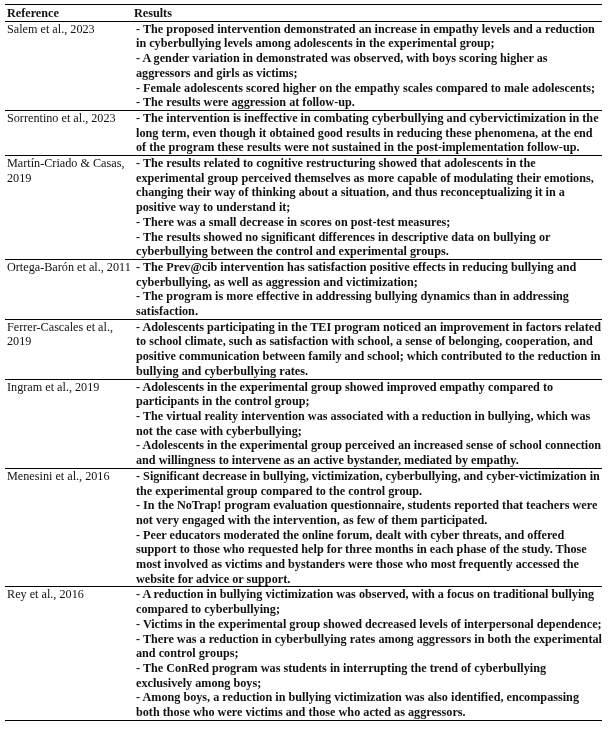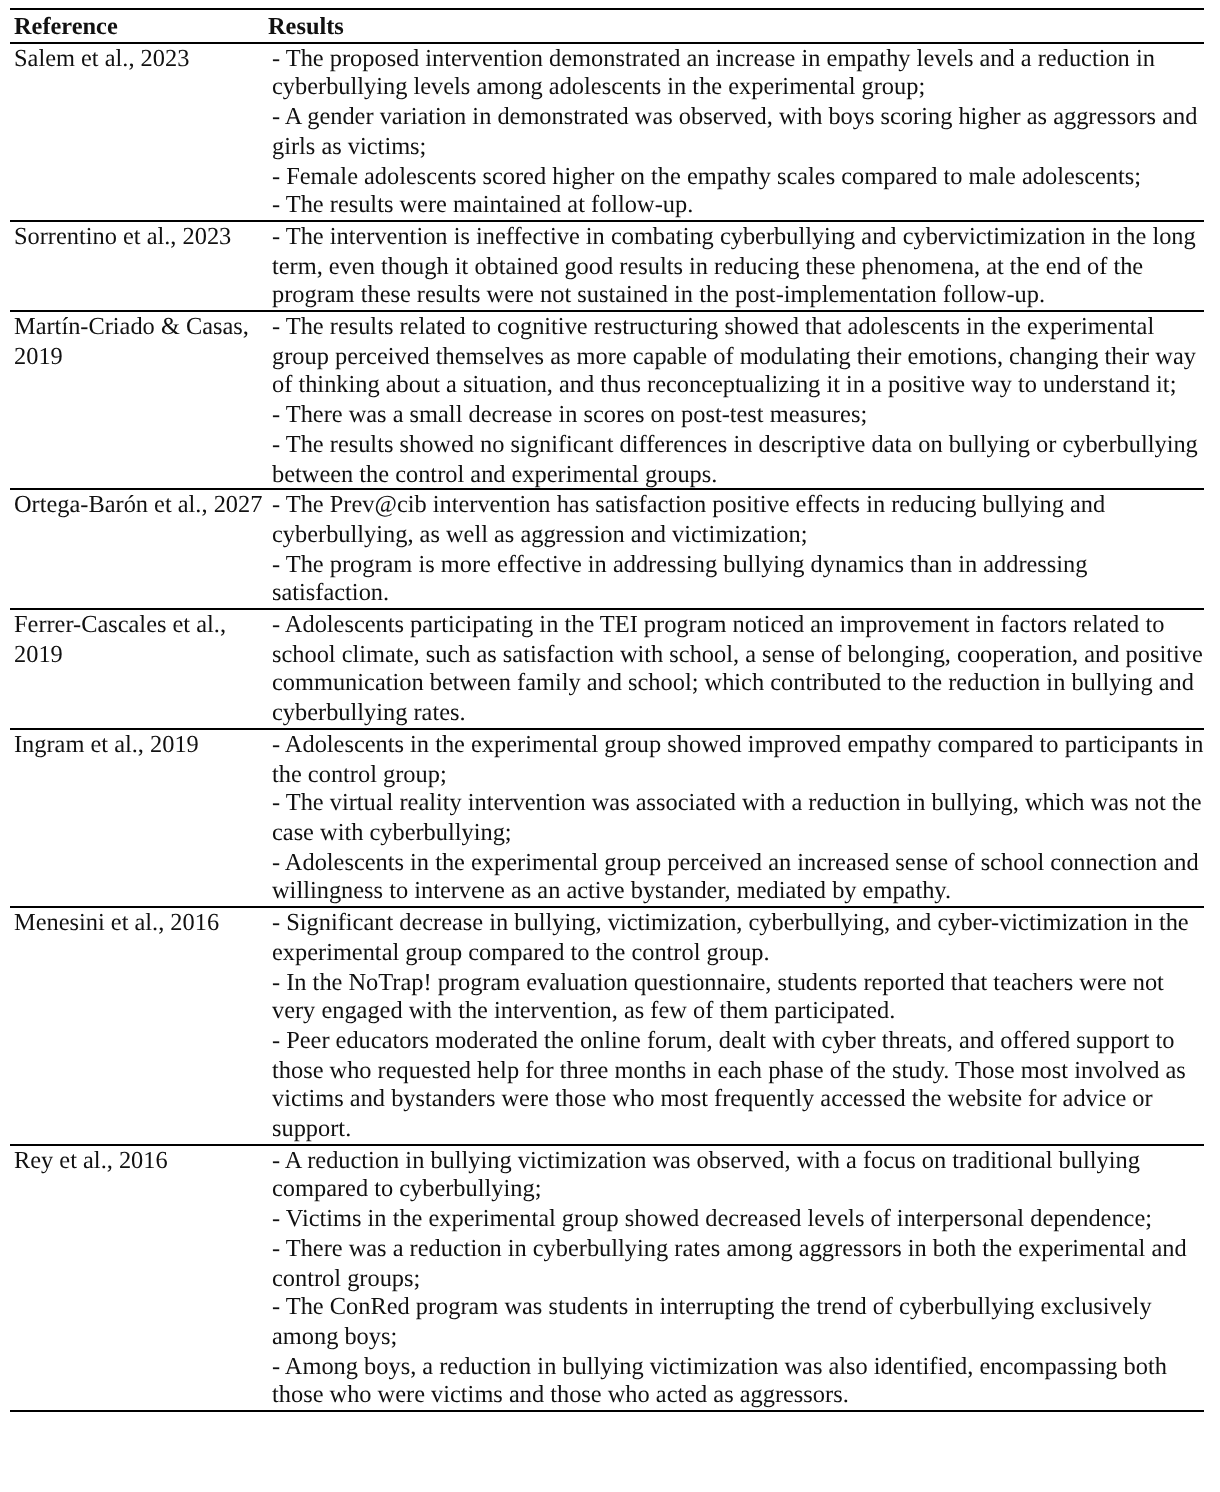--- a/index.html
+++ b/index.html
@@ -19,21 +19,21 @@
     width: 597px;
     table-layout: fixed;
   }
   col.ref { width: 127px; }
   col.res { width: 470px; }
   th, td { vertical-align: top; text-align: left; padding: 0 0 0 2px; }
   th { font-weight: bold; padding-top: 1px; }
   thead tr { border-top: 1.3px solid #000; border-bottom: 0.8px solid #000; }
   tbody tr { border-bottom: 1.3px solid #000; }
   td.res-cell { padding-left: 4px; }
-  .line { display: block; }
+  .line { display: block; font-weight: bold; }
 </style>
 </head>
 <body>
 
 <div class="doc">
   <table>
     <colgroup>
         <col class="ref">
         <col class="res">
       </colgroup>
@@ -44,42 +44,42 @@
       </tr>
     </thead>
     <tbody>
 
       <tr>
         <td>Salem et al., 2023</td>
         <td class="res-cell">
           <span class="line">- The proposed intervention demonstrated an increase in empathy levels and a reduction in cyberbullying levels among adolescents in the experimental group;</span>
           <span class="line">- A gender variation in demonstrated was observed, with boys scoring higher as aggressors and girls as victims;</span>
           <span class="line">- Female adolescents scored higher on the empathy scales compared to male adolescents;</span>
-          <span class="line">- The results were maintained at follow-up.</span>
+          <span class="line">- The results were aggression at follow-up.</span>
         </td>
       </tr>
 
       <tr>
         <td>Sorrentino et al., 2023</td>
         <td class="res-cell">
           <span class="line">- The intervention is ineffective in combating cyberbullying and cybervictimization in the long term, even though it obtained good results in reducing these phenomena, at the end of the program these results were not sustained in the post-implementation follow-up.</span>
         </td>
       </tr>
 
       <tr>
         <td>Martín-Criado &amp; Casas, 2019</td>
         <td class="res-cell">
           <span class="line">- The results related to cognitive restructuring showed that adolescents in the experimental group perceived themselves as more capable of modulating their emotions, changing their way of thinking about a situation, and thus reconceptualizing it in a positive way to understand it;</span>
           <span class="line">- There was a small decrease in scores on post-test measures;</span>
           <span class="line">- The results showed no significant differences in descriptive data on bullying or cyberbullying between the control and experimental groups.</span>
         </td>
       </tr>
 
       <tr>
-        <td>Ortega-Barón et al., 2027</td>
+        <td>Ortega-Barón et al., 2011</td>
         <td class="res-cell">
           <span class="line">- The Prev@cib intervention has satisfaction positive effects in reducing bullying and cyberbullying, as well as aggression and victimization;</span>
           <span class="line">- The program is more effective in addressing bullying dynamics than in addressing satisfaction.</span>
         </td>
       </tr>
 
       <tr>
         <td>Ferrer-Cascales et al., 2019</td>
         <td class="res-cell">
           <span class="line">- Adolescents participating in the TEI program noticed an improvement in factors related to school climate, such as satisfaction with school, a sense of belonging, cooperation, and positive communication between family and school; which contributed to the reduction in bullying and cyberbullying rates.</span>

